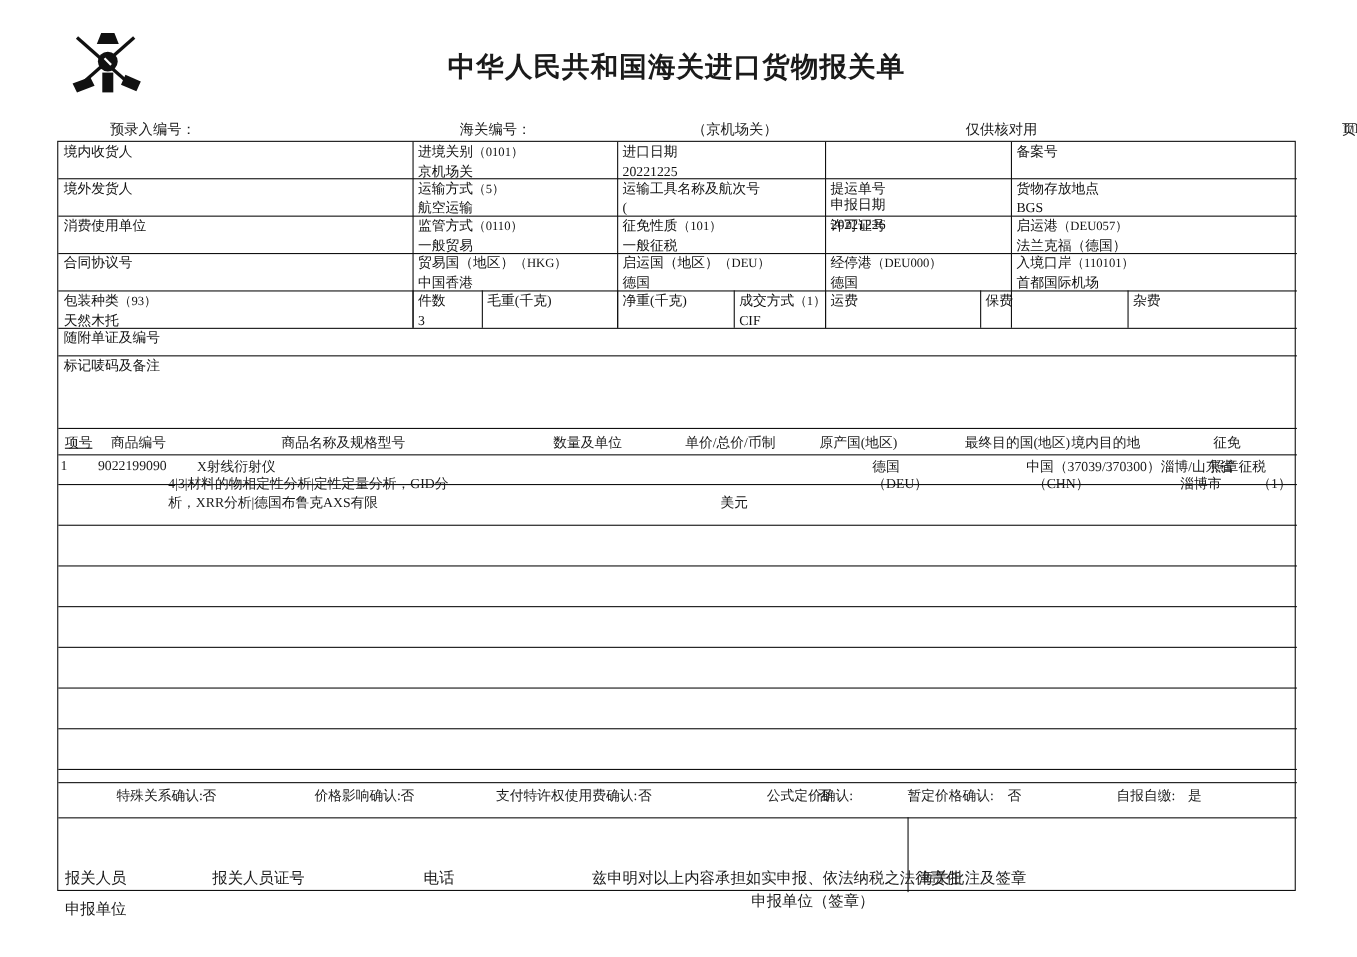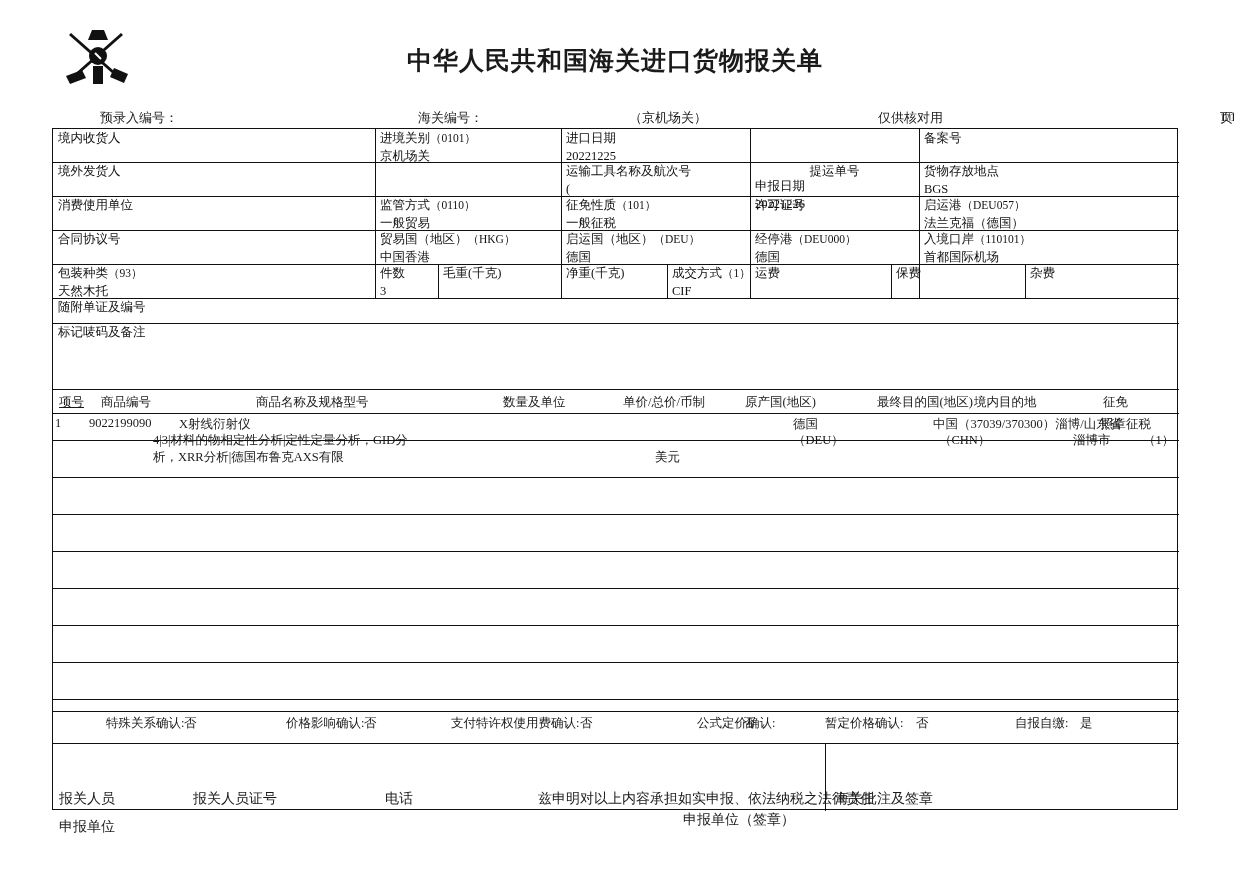--- a/index.html
+++ b/index.html
@@ -220,25 +220,29 @@
     </div>
     <div class="cell" style="left:866px; top:0; width:260px; height:33px;">
       <div class="lbl">备案号</div>
       <div class="val"></div>
     </div>
 
     <div class="cell" style="left:0; top:33px; width:322px; height:34px;">
       <div class="lbl">境外发货人</div>
       <div class="val"></div>
     </div>
+    <div class="cell" style="left:322px; top:33px; width:186px; height:34px;">
+      <div class="lbl"><span>运输方式</span><span class="code">（5）</span></div>
+      <div class="val">航空运输</div>
+    </div>
     <div class="cell" style="left:508px; top:33px; width:189px; height:34px;">
       <div class="lbl">运输工具名称及航次号</div>
       <div class="val">(</div>
     </div>
-    <div class="cell" style="left:697px; top:33px; width:169px; height:34px;text-align:center;">
+    <div class="cell" style="left:697px; top:33px; width:169px; height:34px;">
       <div class="lbl">提运单号</div>
       <div class="val"></div>
     </div>
     <div class="cell" style="left:866px; top:33px; width:260px; height:34px;">
       <div class="lbl">货物存放地点</div>
       <div class="val">BGS</div>
     </div>
 
     <div class="cell" style="left:0; top:67px; width:322px; height:34px;">
       <div class="lbl">消费使用单位</div>

